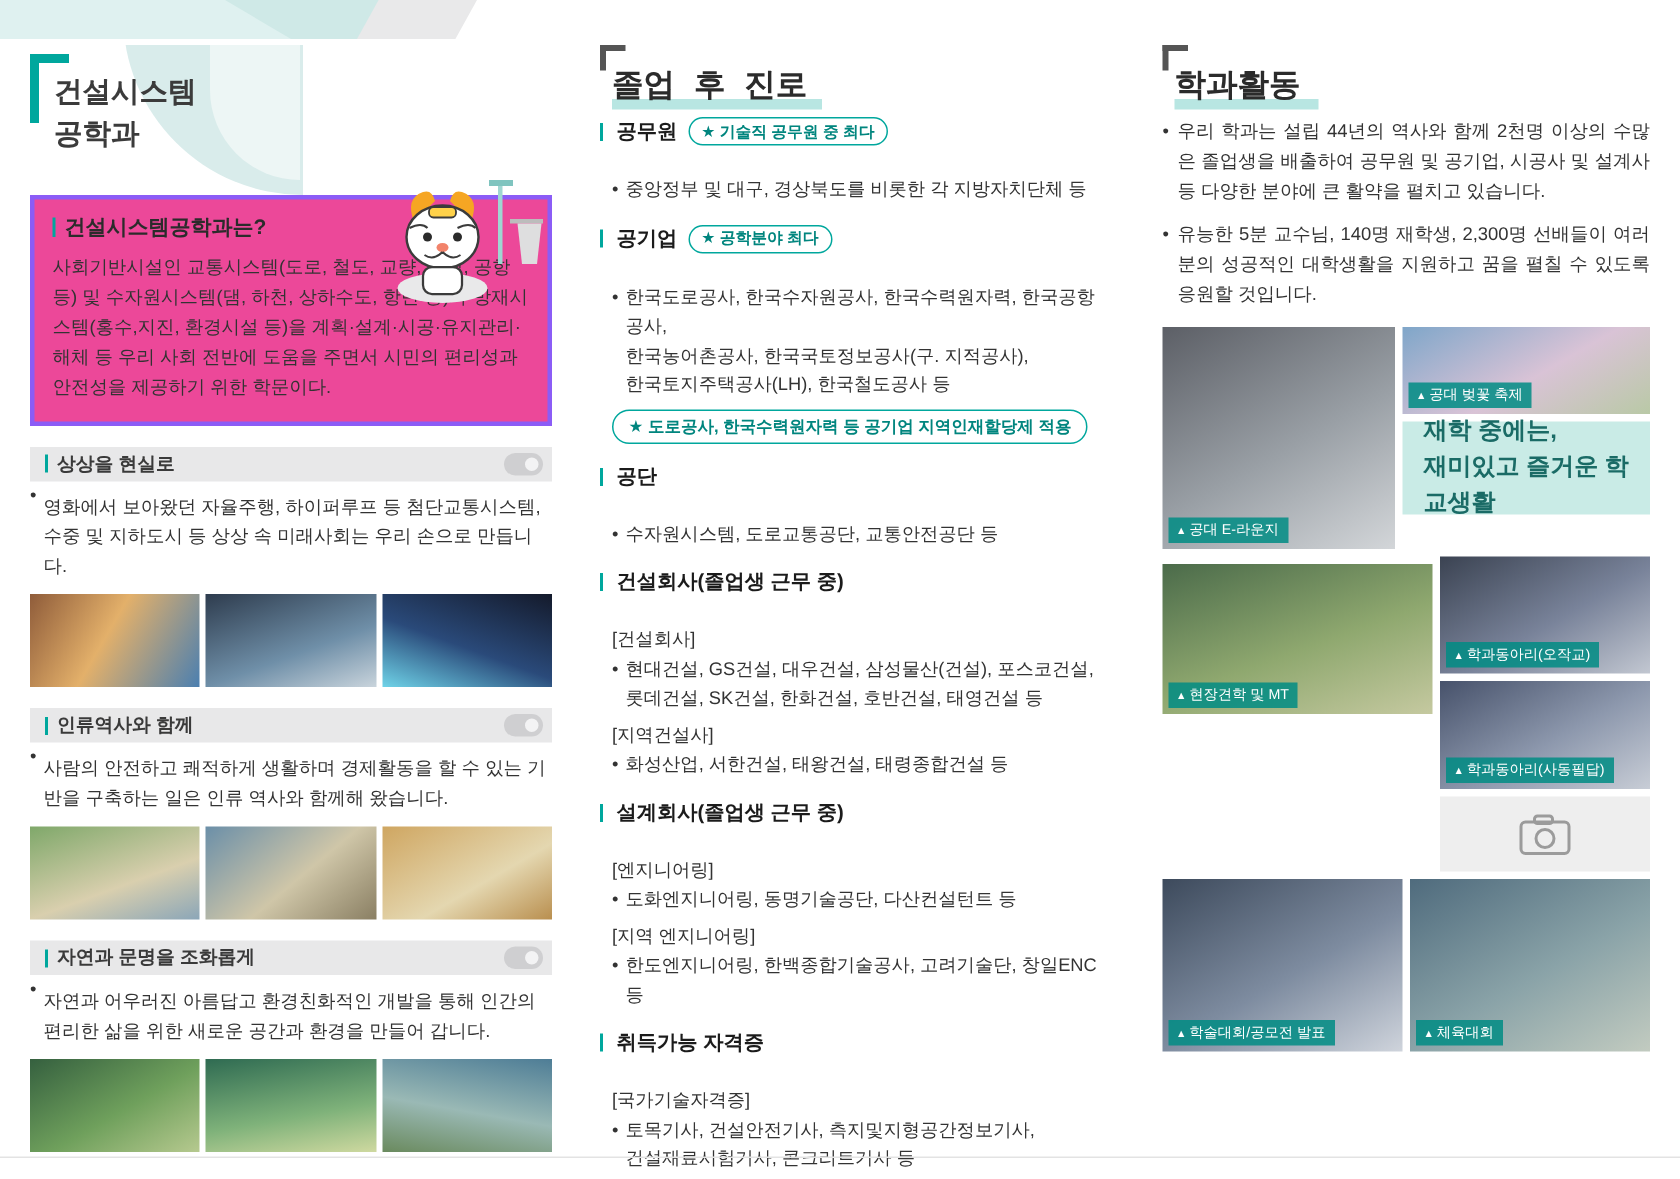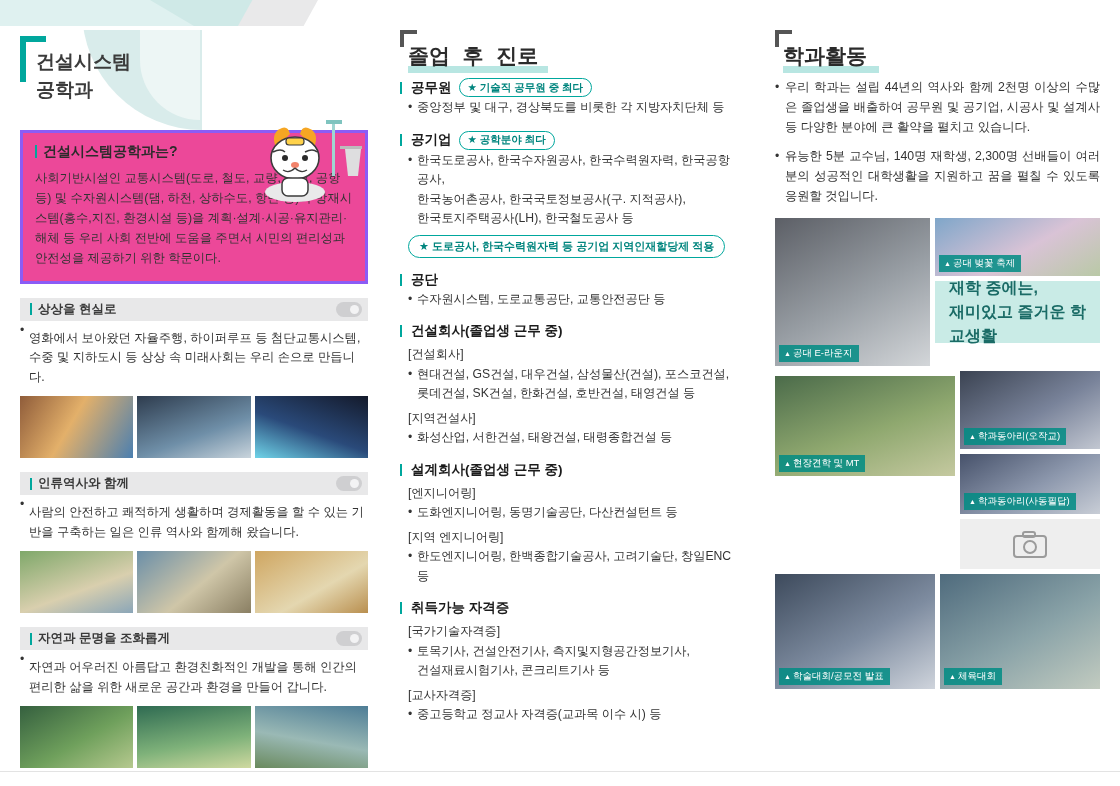--- a/index.html
+++ b/index.html
@@ -72,21 +72,21 @@
   .big-head .corner-h{position:absolute;left:0;top:0;width:17px;height:4px;background:#555;}
   .big-head .txt{position:absolute;left:8px;top:12px;font-size:21px;font-weight:bold;color:#2b2b2b;font-family:Liberation Mono, monospace;}
   .big-head .underline{position:absolute;left:8px;top:36px;height:7px;background:#b8e6e2;z-index:-1;}
 
   
   .job-group{margin-bottom:13px;}
   .job-h{font-size:13.5px;font-weight:bold;color:#1b1b1b;display:flex;align-items:center;gap:7px;}
   .job-h .bar{display:inline-block;width:2px;height:12px;background:#00a79d;margin-right:2px;}
   .tag{display:inline-block;border:1px solid #00a79d;border-radius:10px;color:#00857e;
     font-size:10.5px;font-weight:bold;padding:1.5px 8px;background:#fff;text-align:center;}
-  .job-body{font-size:12.2px;line-height:1.6;color:#333;margin-top:1px;padding-left:8px;}
+  .job-body{font-size:12.2px;line-height:1.6;color:#333;margin-top:20px;padding-left:8px;}
   .job-body .b{position:relative;padding-left:9px;}
   .job-body .b:before{content:"•";position:absolute;left:0;}
   .sub-label{font-size:12.2px;color:#333;margin-top:5px;}
   .wide-tag{display:inline-block;border:1px solid #00a79d;border-radius:12px;color:#00857e;
     font-size:11px;font-weight:bold;padding:3px 10px;background:#fff;margin-top:6px;margin-left:8px;}
 
   
   .r-bullets{font-size:12.3px;line-height:1.62;color:#333;}
   .r-bullets .b{position:relative;padding-left:10px;margin-bottom:9px;text-align:justify;}
   .r-bullets .b:before{content:"•";position:absolute;left:0;}
@@ -321,21 +321,21 @@
     <div style="display:flex;gap:5px;margin-top:5px;">
       <div style="width:180px;">
         <div class="ph" style="height:100px;margin-top:5px;background:linear-gradient(160deg,#4b6b4a,#8fa86f 55%,#c5c9a0);">
           <div class="ph-cap">현장견학 및 MT</div>
         </div>
       </div>
       <div style="width:140px;">
         <div class="ph" style="height:78px;background:linear-gradient(150deg,#3b4352,#79839a 55%,#c2c7d1);">
           <div class="ph-cap">학과동아리(오작교)</div>
         </div>
-        <div class="ph" style="height:60px;margin-top:5px;background:linear-gradient(150deg,#47526b,#8d98ad 55%,#c8cdd6);">
+        <div class="ph" style="height:72px;margin-top:5px;background:linear-gradient(150deg,#47526b,#8d98ad 55%,#c8cdd6);">
           <div class="ph-cap">학과동아리(사동필답)</div>
         </div>
         <div class="camera-box" style="height:50px;margin-top:5px;">
           <svg width="36" height="30" viewBox="0 0 36 30">
             <rect x="2" y="7" width="32" height="21" rx="3" fill="none" stroke="#9b9b9b" stroke-width="2"></rect>
             <rect x="11" y="3" width="12" height="5" rx="2" fill="none" stroke="#9b9b9b" stroke-width="2"></rect>
             <circle cx="18" cy="18" r="6" fill="none" stroke="#9b9b9b" stroke-width="2"></circle>
           </svg>
         </div>
       </div>

